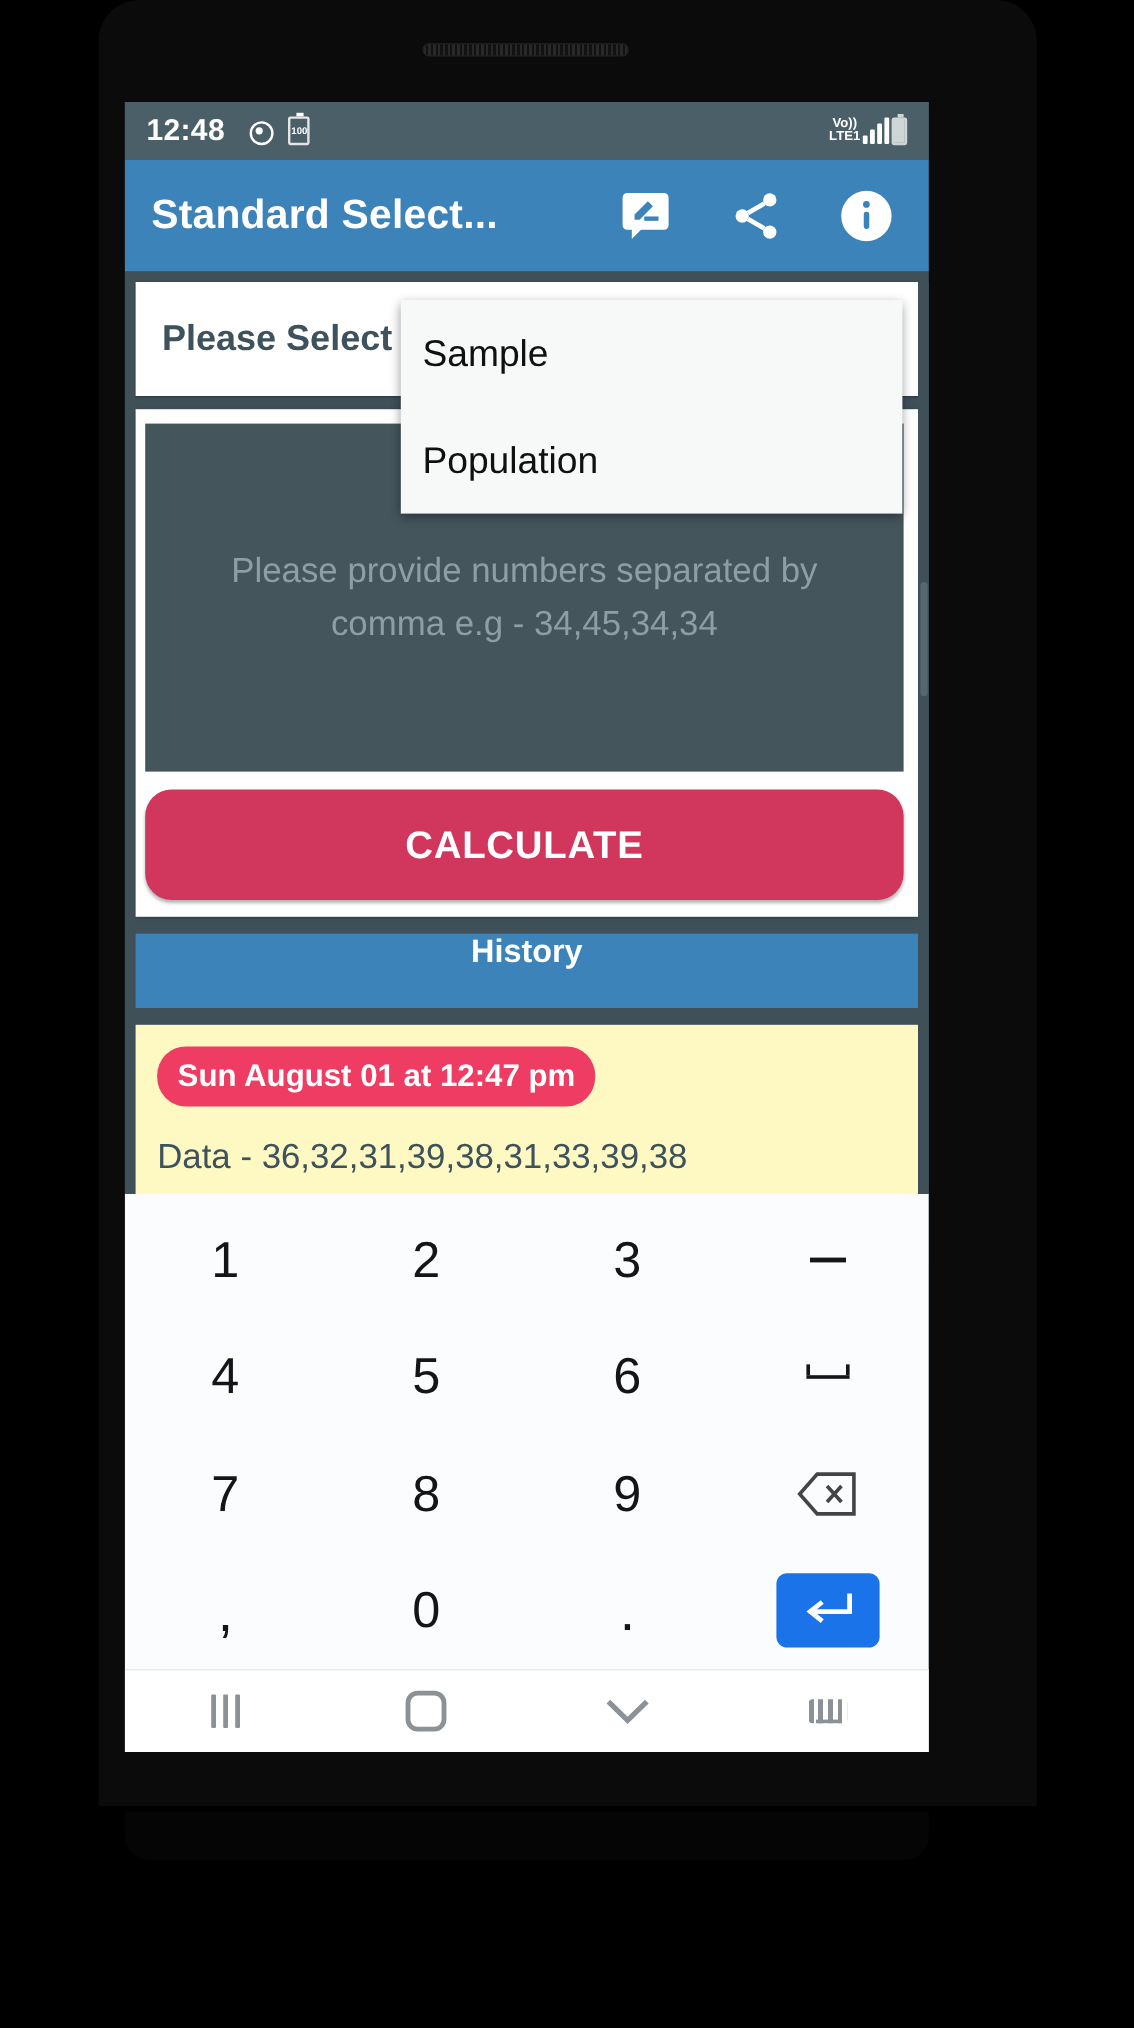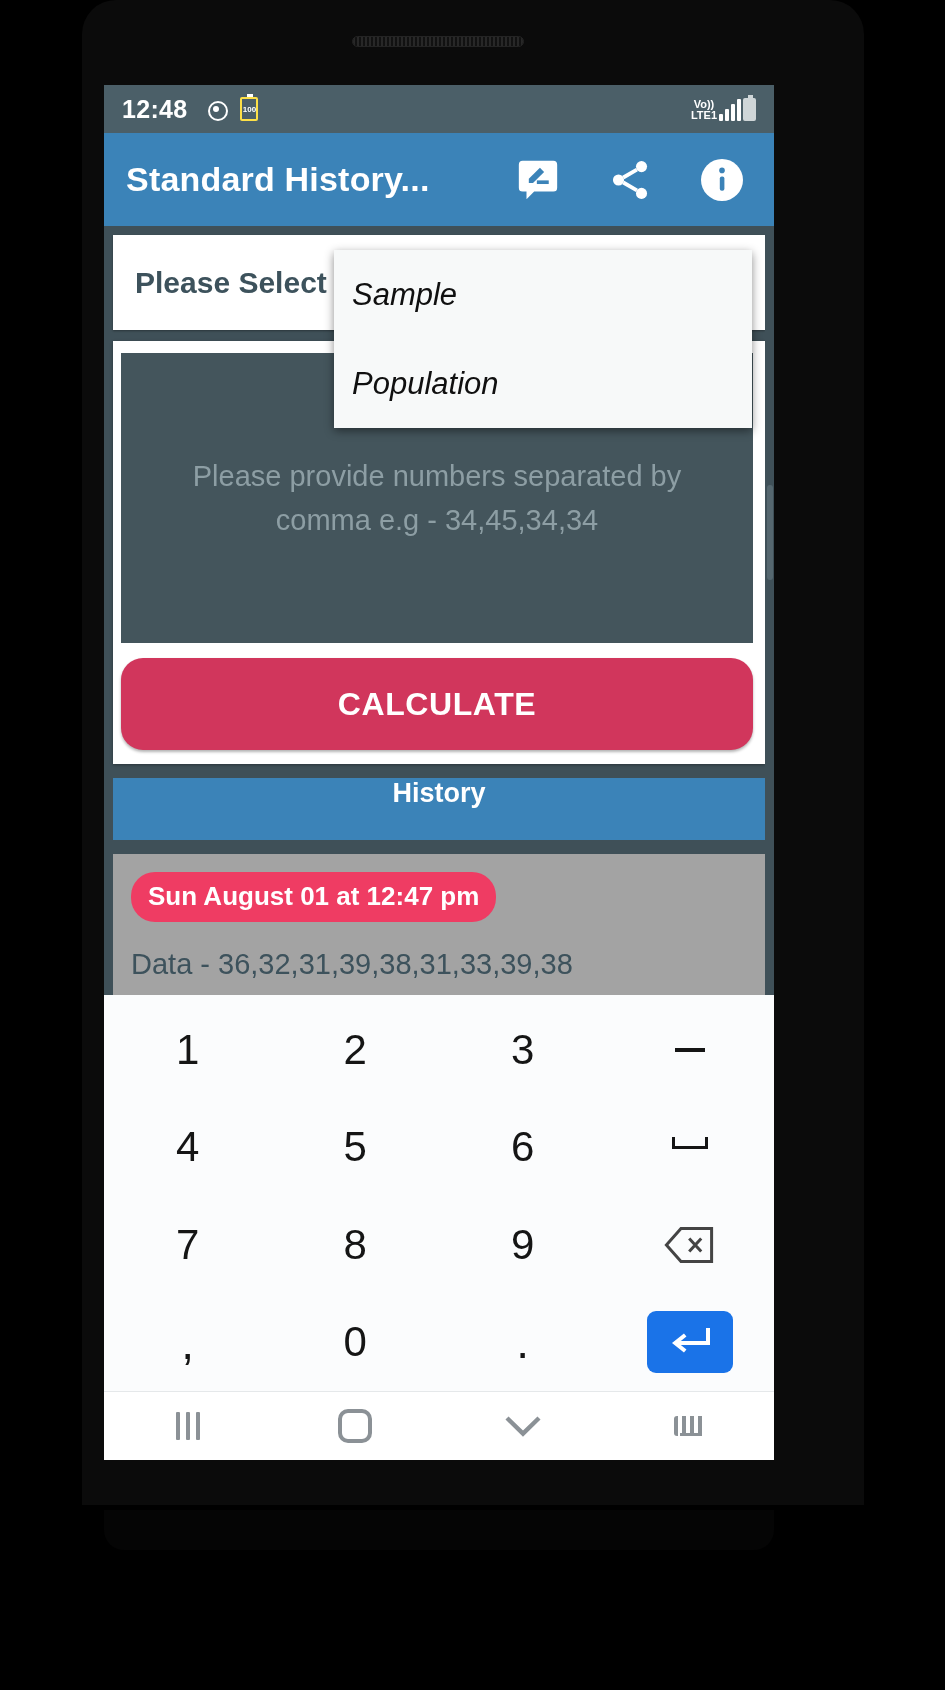--- a/index.html
+++ b/index.html
@@ -46,21 +46,21 @@
   }
 
   
   #status-bar{
     position:relative; height:48px; background:#4b5f68;
     display:flex; align-items:center; padding:0 18px;
     color:#fff;
   }
   #status-time{ font-size:25px; font-weight:bold; letter-spacing:.3px; }
   .status-left-icons{ display:flex; align-items:center; gap:13px; margin-left:18px; }
-  .status-right{ margin-left:auto; display:flex; align-items:flex-end; gap:2px; }
+  .status-right{ margin-left:auto; display:flex; align-items:center; gap:2px; }
   .volte{
     display:flex; flex-direction:column; align-items:center;
     font-size:11px; font-weight:bold; line-height:11px; color:#fff;
   }
   .sig-bars{ display:flex; align-items:flex-end; gap:2px; height:22px; }
   .sig-bars i{ display:block; width:4px; background:#fff; border-radius:1px; }
   .battery-shape{
     width:13px; height:23px; border:2px solid #cfd6d8; border-radius:2px;
     position:relative; background:linear-gradient(#cfd6d8,#cfd6d8);
   }
@@ -70,21 +70,21 @@
   .loc-icon{ width:22px; height:22px; position:relative; }
   .loc-icon:before{
     content:""; position:absolute; left:3px; top:3px; width:16px; height:16px;
     border:2px solid #fff; border-radius:50%;
   }
   .loc-icon:after{
     content:""; position:absolute; left:8px; top:8px; width:6px; height:6px;
     background:#fff; border-radius:50%;
   }
   .batt100{
-    width:18px;height:24px;border:2px solid #fde047;border-radius:2px;position:relative;
+    width:18px;height:24px;border:2px solid #e5e5e5;border-radius:2px;position:relative;
     display:flex;align-items:center;justify-content:center;font-size:8px;font-weight:bold;color:#fff;
   }
   .batt100:before{content:"";position:absolute;left:5px;top:-5px;width:6px;height:3px;background:#fff;}
 
   
   #app-bar{
     height:93px; background:#3b83b8;
     display:flex; align-items:center; padding:0 22px;
   }
   #app-title{
@@ -125,21 +125,21 @@
   #calculate-label{ color:#fff; font-size:32px; font-weight:bold; letter-spacing:.6px; }
 
   
   #history-header{
     margin:14px 9px 0 9px; height:62px; background:#3b83b8;
     display:flex; align-items:flex-start; justify-content:center;
   }
   #history-title{ color:#fff; font-size:27px; font-weight:bold; }
 
   #history-list{
-    margin:14px 9px 0 9px; background:#a3a3a3; padding:18px 0 20px 0;
+    margin:14px 9px 0 9px; background:#fef9c3; padding:18px 0 20px 0;
     min-height:200px;
   }
   .history-item{ padding:0 18px; }
   .history-date-badge{
     display:inline-block; background:#ef3c63; color:#fff;
     font-size:26px; font-weight:bold; padding:9px 17px 10px 17px;
     border-radius:24px;
   }
   .history-data-line{
     margin-top:26px; font-size:29px; color:#3d525c; font-weight:normal;
@@ -159,21 +159,21 @@
   }
 
   
   #dropdown{
     position:absolute; left:230px; top:165px; width:418px;
     background:#f7f9f9; box-shadow:0 3px 9px rgba(0,0,0,.45);
     z-index:40;
   }
   .dropdown-option{
     height:89px; display:flex; align-items:center; padding:0 18px;
-    font-size:31px; color:#101010;font-style:italic;
+    font-size:31px; color:#101010;
   }
 
   
   #keyboard-wrap{
     position:absolute; left:0; bottom:0; width:670px; height:465px;
     background:#fbfcfd; z-index:60;
   }
   #keyboard{
     height:396px; display:flex; flex-direction:column; padding-top:6px;
   }
@@ -241,21 +241,21 @@
           <i style="height:7px"></i>
             <i style="height:12px"></i>
             <i style="height:17px"></i>
             <i style="height:22px"></i>
         </div>
         <div class="battery-shape"></div>
       </div>
     </div>
 
     <div id="app-bar">
-      <div id="app-title">Standard History...</div>
+      <div id="app-title">Standard Select...</div>
       <div id="app-bar-actions">
 
         <div class="appbar-icon">
           <svg width="46" height="46" viewBox="0 0 24 24" aria-hidden="true">
             <path fill="#ffffff" d="M20 2H4a2 2 0 0 0-2 2v12a2 2 0 0 0 2 2h2v4l4-4h10a2 2 0 0 0 2-2V4a2 2 0 0 0-2-2z"></path>
             <path fill="#3b83b8" d="M7.2 11.4 13 5.6l2.2 2.2-5.8 5.8H7.2z"></path>
             <rect fill="#3b83b8" x="11.4" y="12.2" width="6.2" height="1.9"></rect>
           </svg>
         </div>
 

